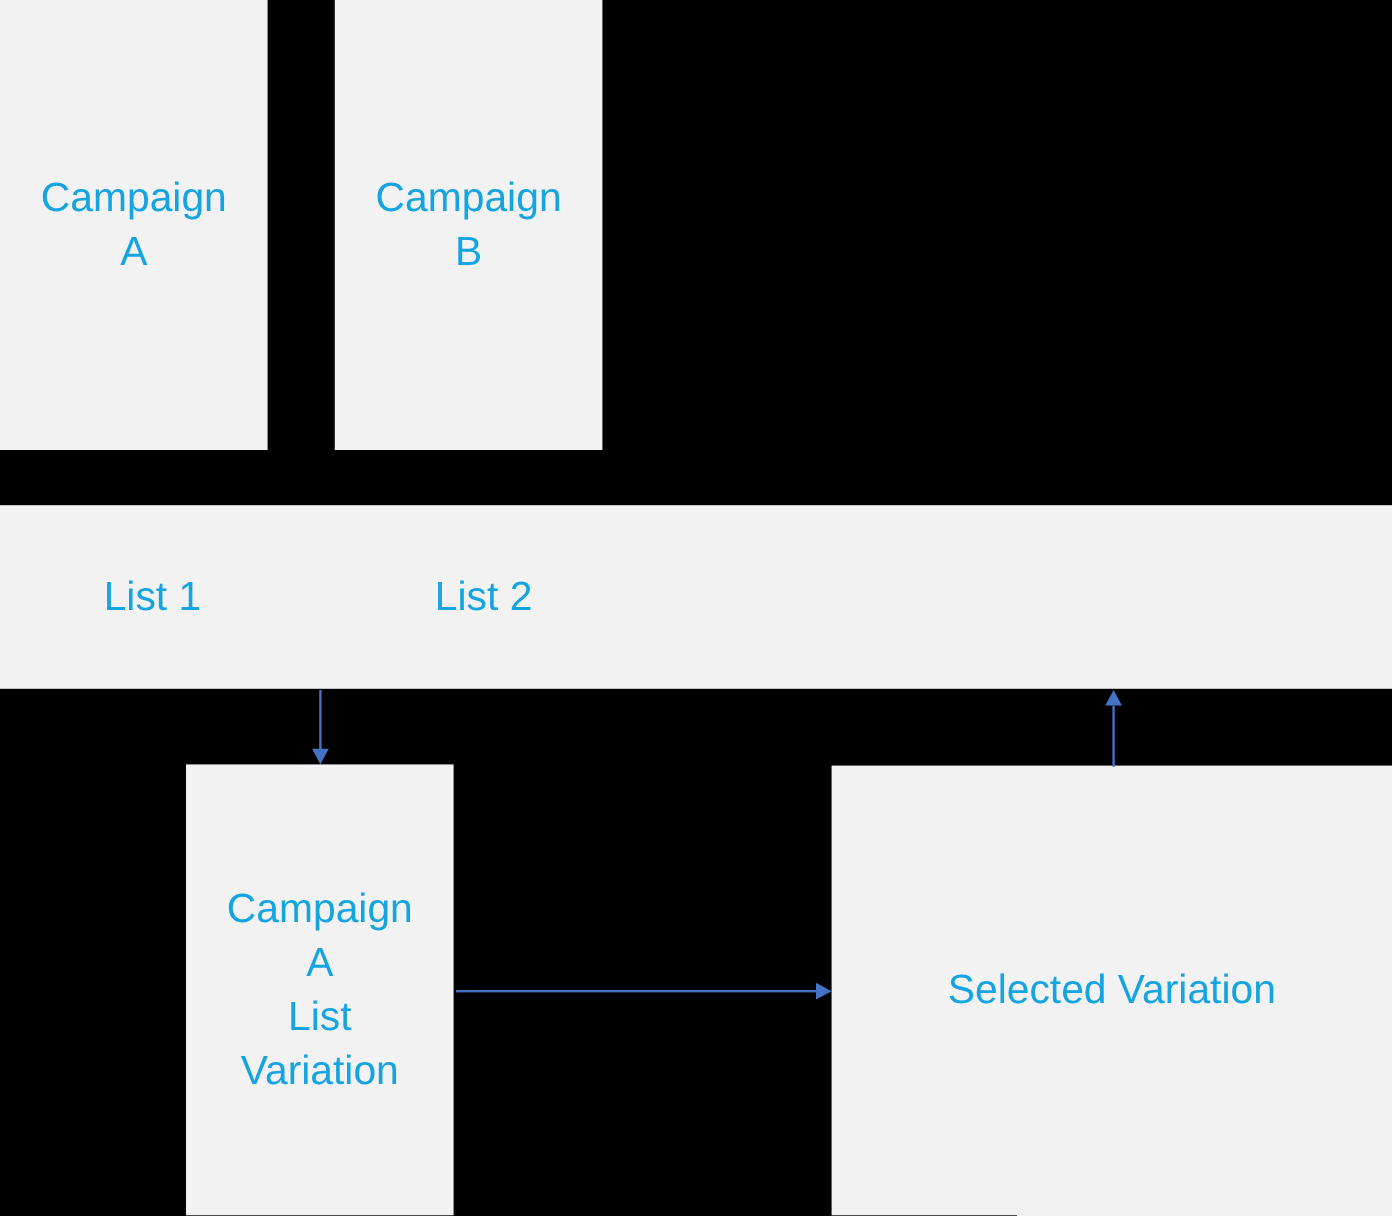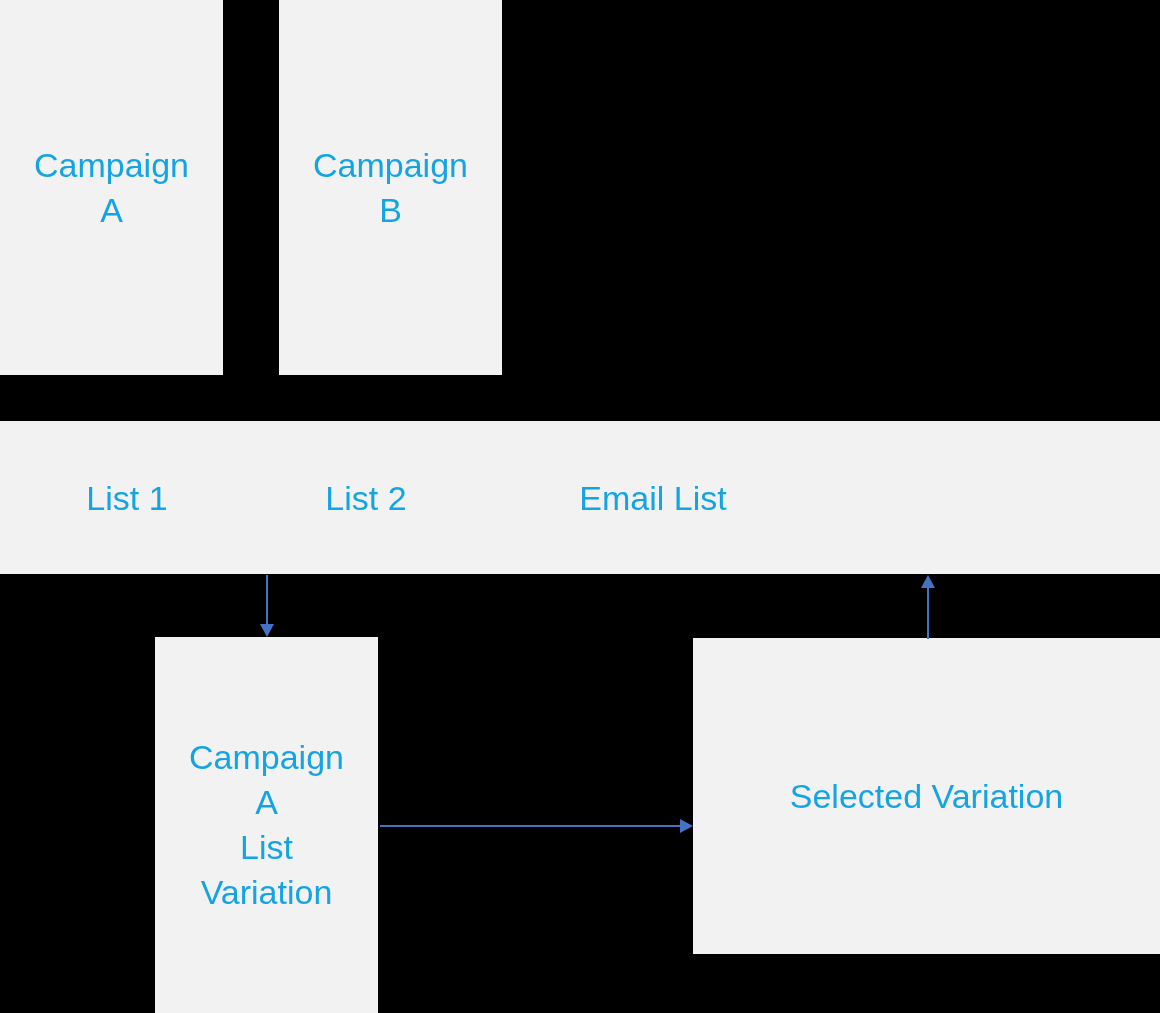--- a/index.html
+++ b/index.html
@@ -49,25 +49,25 @@
   .band-label {
     position: absolute;
     top: 50%;
     transform: translate(-50%, -50%);
     color: var(--label-text);
     font-size: 34px;
     line-height: 45px;
     white-space: nowrap;
   }
   .band-label.list-1    { left: 127px; }
-  .band-label.list-2    { left: 366px; }
+  .band-label.list-2    { left: 403px; }
   .band-label.email-list{ left: 653px; }
   
   .winner-box   { left: 155px; top: 637px; width: 223px; height: 376px; }
-  .selected-box { left: 693px; top: 638px; width: 467px; height: 316px; }
+  .selected-box { left: 693px; top: 638px; width: 467px; height: 375px; }
   
   .arrow-line { position: absolute; background: var(--arrow); }
   .arrow-head { position: absolute; width: 0; height: 0; }
   .down-arrow-line  { left: 266px; top: 575px; width: 2px; height: 50px; }
   .down-arrow-head  {
     left: 260px; top: 624px;
     border-left: 7px solid transparent;
     border-right: 7px solid transparent;
     border-top: 13px solid var(--arrow);
   }
@@ -97,21 +97,20 @@
   </div>
 
   <div class="box campaign-b-box">
     <span class="label-line">Campaign</span>
     <span class="label-line">B</span>
   </div>
 
   <div class="band">
     <span class="band-label list-1">List 1</span>
     <span class="band-label list-2">List 2</span>
-    <span class="band-label email-list">Email List</span>
   </div>
 
   <div class="arrow-line down-arrow-line"></div>
   <div class="arrow-head down-arrow-head"></div>
 
   <div class="box winner-box">
     <span class="label-line">Campaign</span>
     <span class="label-line">A</span>
     <span class="label-line">List</span>
     <span class="label-line">Variation</span>

